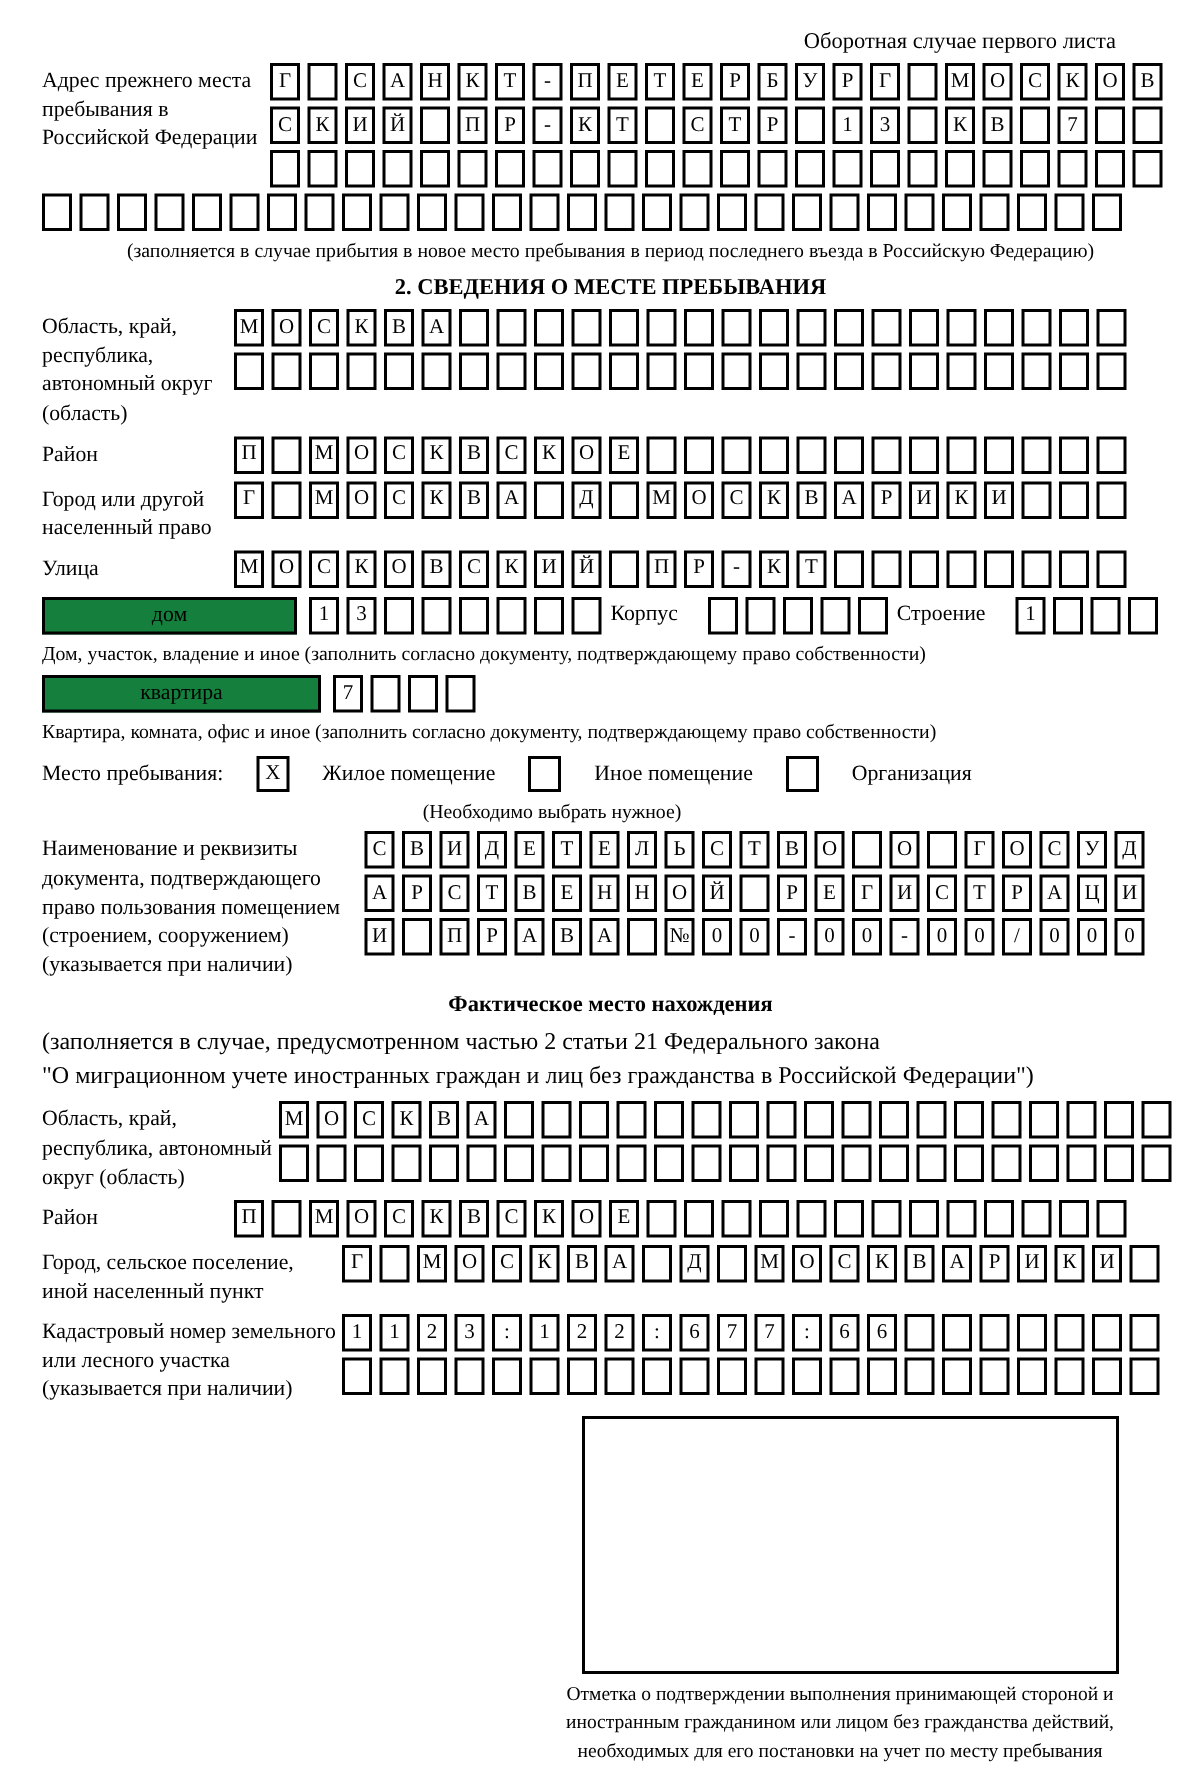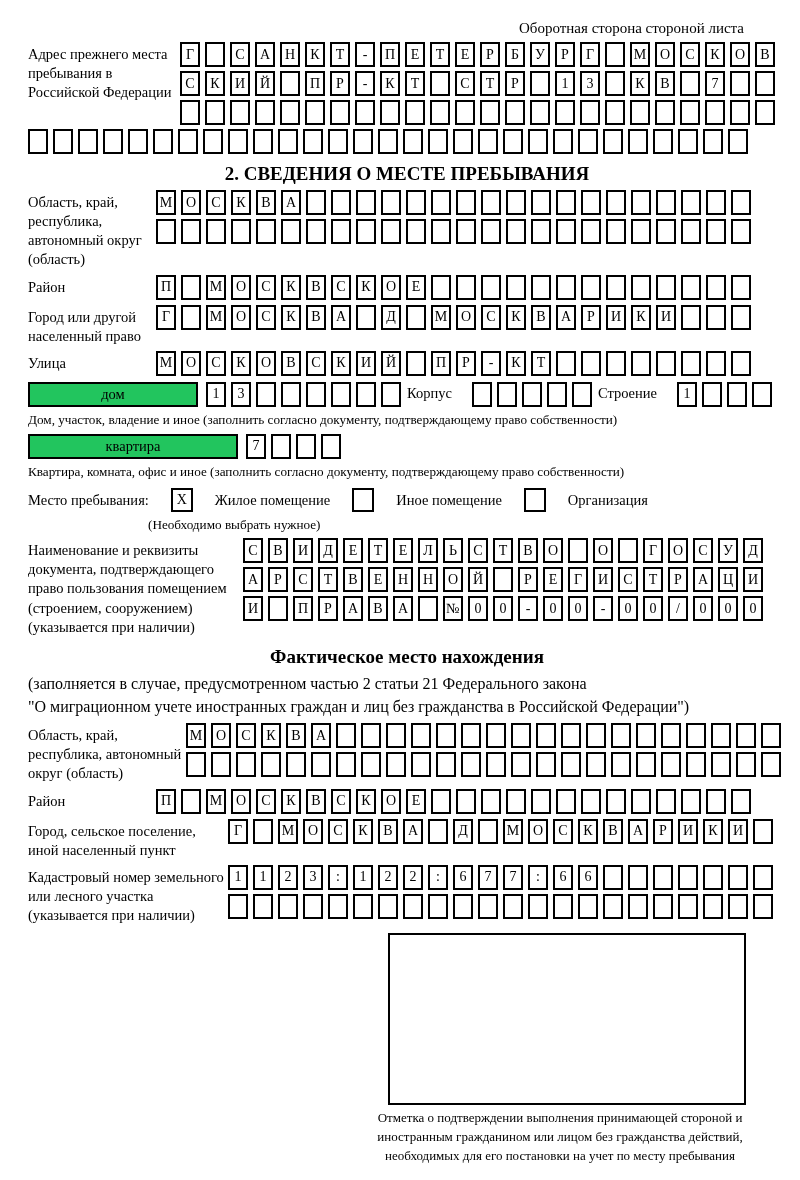--- a/index.html
+++ b/index.html
@@ -11,41 +11,41 @@
   .field{display:flex;align-items:flex-start;margin-top:5px}
   .flabel{flex:none;line-height:1.32;padding-top:3px}
   .w152{width:152px}.w128{width:128px}.w215{width:215px}.w158{width:158px}.w200{width:200px}
   .rows{display:flex;flex-direction:column;gap:4px}
   .cellrow{display:flex;gap:5px;height:25px}
   .cell{flex:none;width:20px;height:25px;border:2px solid #000;display:flex;
         align-items:center;justify-content:center;font-size:14px;line-height:1;background:#fff}
   .fullrow{margin-top:4px}
   .note{font-size:13.2px;line-height:1.3;margin-top:4px}
   .center{text-align:center}
-  .sec-title{text-align:center;font-weight:bold;font-size:19px;margin-top:9px}
+  .sec-title{text-align:center;font-weight:bold;font-size:15px;margin-top:9px}
   .houserow{display:flex;align-items:flex-start;margin-top:6px}
   .rect-label{flex:none;border:2px solid #000;height:25px;display:flex;align-items:center;
-              justify-content:center;font-size:14.5px;background:#22c55e}
+              justify-content:center;font-size:14.5px;background:#15803d}
   .rl-dom{width:170px;margin-right:8px}
-  .rl-kv{width:210px;margin-right:8px}
+  .rl-kv{width:186px;margin-right:8px}
   .inline-label{flex:none;padding:3px 20px 0 6px}
   .stayrow{display:flex;align-items:center;margin-top:8px;gap:22px}
   .checkbox{flex:none;width:22px;height:24px;border:2px solid #000;display:flex;
             align-items:center;justify-content:center;font-size:14px}
-  .staynote{margin-left:120px;width:440px;}
+  .staynote{margin-left:120px;width:440px;text-align:center}
   .actual-note{font-size:16px;line-height:1.45;margin-top:4px}
   .stamp-box{width:358px;height:172px;border:2px solid #000;margin-left:360px;margin-top:8px}
   .stamp-note{width:440px;margin-left:312px;text-align:center;font-size:13px;line-height:1.45;margin-top:4px}
 </style>
 </head>
 <body>
 
 <div class="page">
 
-  <div class="header-note">Оборотная сторона стороной листа</div>
+  <div class="header-note">Оборотная случае первого листа</div>
 
   <div class="field">
     <div class="flabel w152">Адрес прежнего места пребывания в Российской Федерации</div>
     <div class="rows">
       <div class="cellrow">
           <span class="cell">Г</span>
           <span class="cell"></span>
           <span class="cell">С</span>
           <span class="cell">А</span>
           <span class="cell">Н</span>
@@ -147,20 +147,21 @@
       <span class="cell"></span>
       <span class="cell"></span>
       <span class="cell"></span>
       <span class="cell"></span>
       <span class="cell"></span>
       <span class="cell"></span>
       <span class="cell"></span>
       <span class="cell"></span>
       <span class="cell"></span>
     </div>
+  <div class="note center">(заполняется в случае прибытия в новое место пребывания в период последнего въезда в Российскую Федерацию)</div>
 
   <div class="sec-title">2. СВЕДЕНИЯ О МЕСТЕ ПРЕБЫВАНИЯ</div>
 
   <div class="field">
     <div class="flabel w128">Область, край, республика, автономный округ (область)</div>
     <div class="rows">
       <div class="cellrow">
           <span class="cell">М</span>
           <span class="cell">О</span>
           <span class="cell">С</span>

